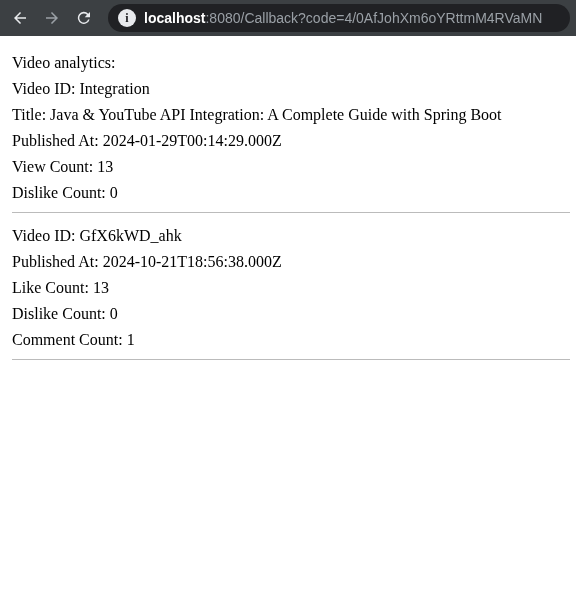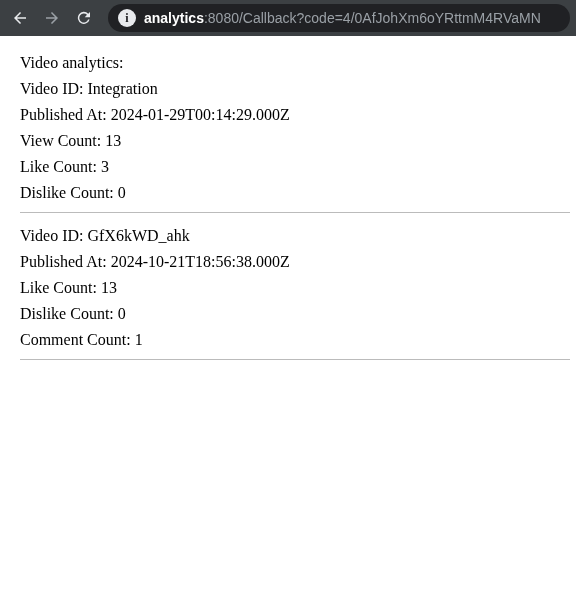--- a/index.html
+++ b/index.html
@@ -59,21 +59,21 @@
       flex-shrink: 0;
     }
     .url-text {
       font-family: Arial, Helvetica, sans-serif;
       font-size: 14px;
       color: #9aa0a6;
       overflow: hidden;
     }
     .url-host { color: #fff; font-weight: 600; }
     
-    .content { padding: 10px 6px 6px 20px; }
+    .content { padding: 10px 6px 6px 12px; }
     .line { margin: 8px 0; }
     hr { border: none; border-top: 1px solid #bbb; margin: 10px 0 14px 0; }
   </style>
 </head>
 <body>
 
 <div class="toolbar">
   <div class="nav-btn">
     <svg viewBox="0 0 24 24">
         <path fill="currentColor" d="M20 11H7.83l5.59-5.59L12 4l-8 8 8 8 1.41-1.41L7.83 13H20z"></path>
@@ -85,32 +85,32 @@
       </svg>
   </div>
   <div class="nav-btn">
     <svg viewBox="0 0 24 24">
         <path fill="currentColor" d="M17.65 6.35A8 8 0 1 0 19.5 14h-2.08a6 6 0 1 1-1.41-6.24L13 11h7V4l-2.35 2.35z"></path>
       </svg>
   </div>
   <div class="address-bar">
     <div class="info-circle">i</div>
     <span class="url-text">
-      <span class="url-host">analytics</span><span>:8080/Callback?code=4/0AfJohXm6oYRttmM4RVaMN</span>
+      <span class="url-host">localhost</span><span>:8080/Callback?code=4/0AfJohXm6oYRttmM4RVaMN</span>
     </span>
   </div>
 </div>
 
 <div class="content">
   <p class="line">Video analytics:</p>
 
   <p class="line"><span>Video ID: </span><span>Integration</span></p>
+  <p class="line"><span>Title: </span><span>Java &amp; YouTube API Integration: A Complete Guide with Spring Boot</span></p>
   <p class="line"><span>Published At: </span><span>2024-01-29T00:14:29.000Z</span></p>
   <p class="line"><span>View Count: </span><span>13</span></p>
-  <p class="line"><span>Like Count: </span><span>3</span></p>
   <p class="line"><span>Dislike Count: </span><span>0</span></p>
   <hr>
 
   <p class="line"><span>Video ID: </span><span>GfX6kWD_ahk</span></p>
   <p class="line"><span>Published At: </span><span>2024-10-21T18:56:38.000Z</span></p>
   <p class="line"><span>Like Count: </span><span>13</span></p>
   <p class="line"><span>Dislike Count: </span><span>0</span></p>
   <p class="line"><span>Comment Count: </span><span>1</span></p>
   <hr>
 </div>

